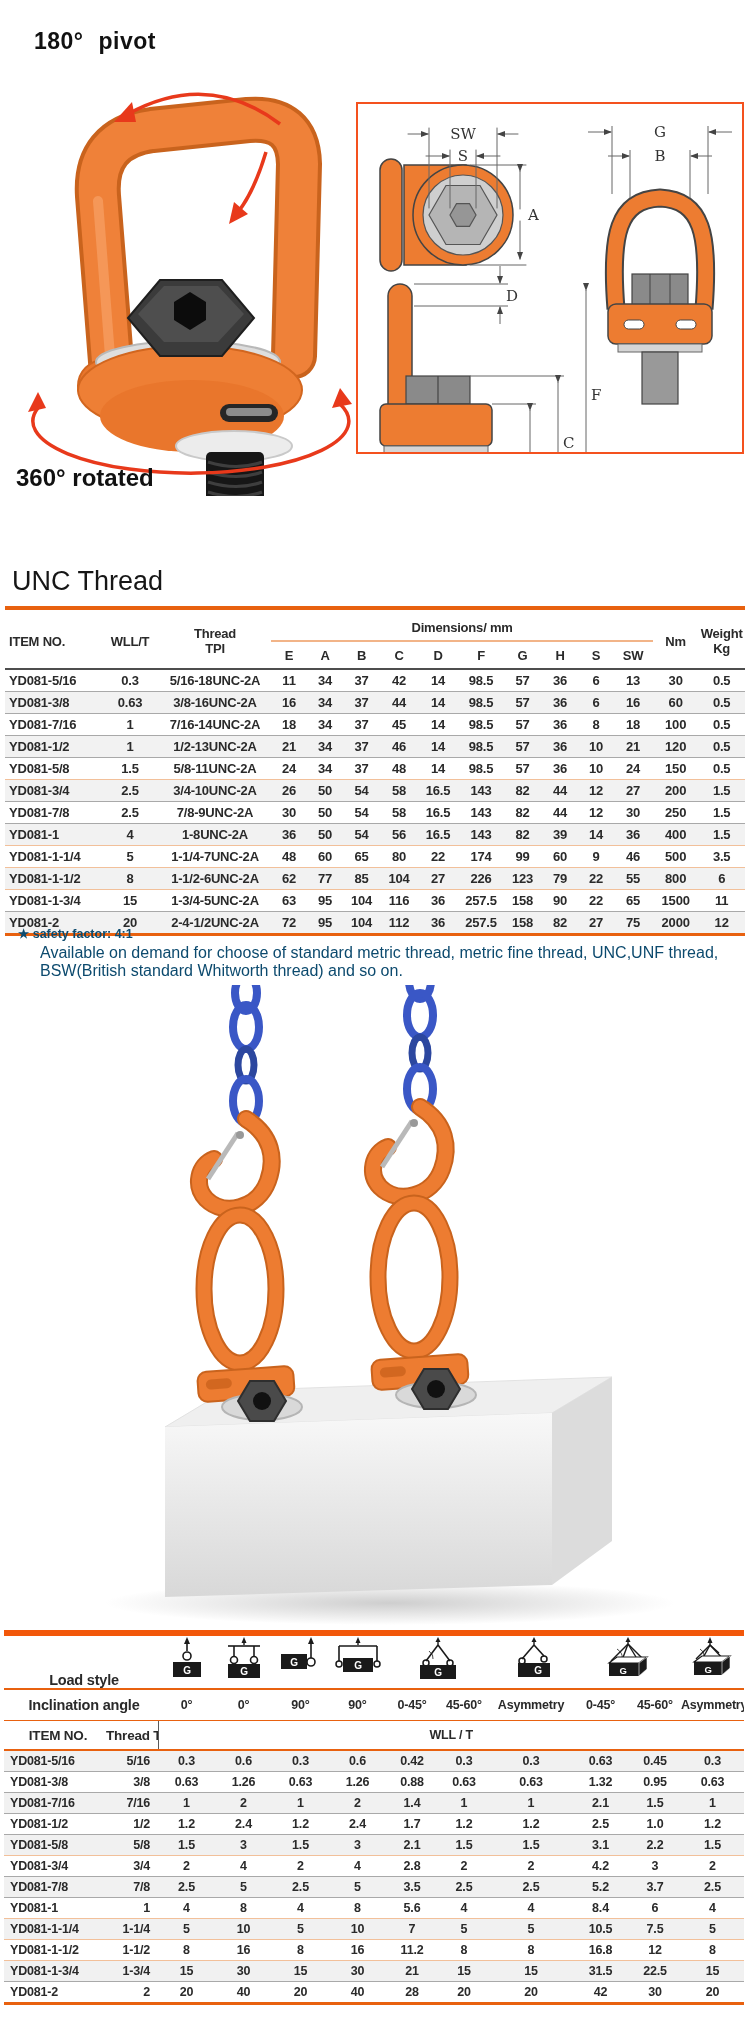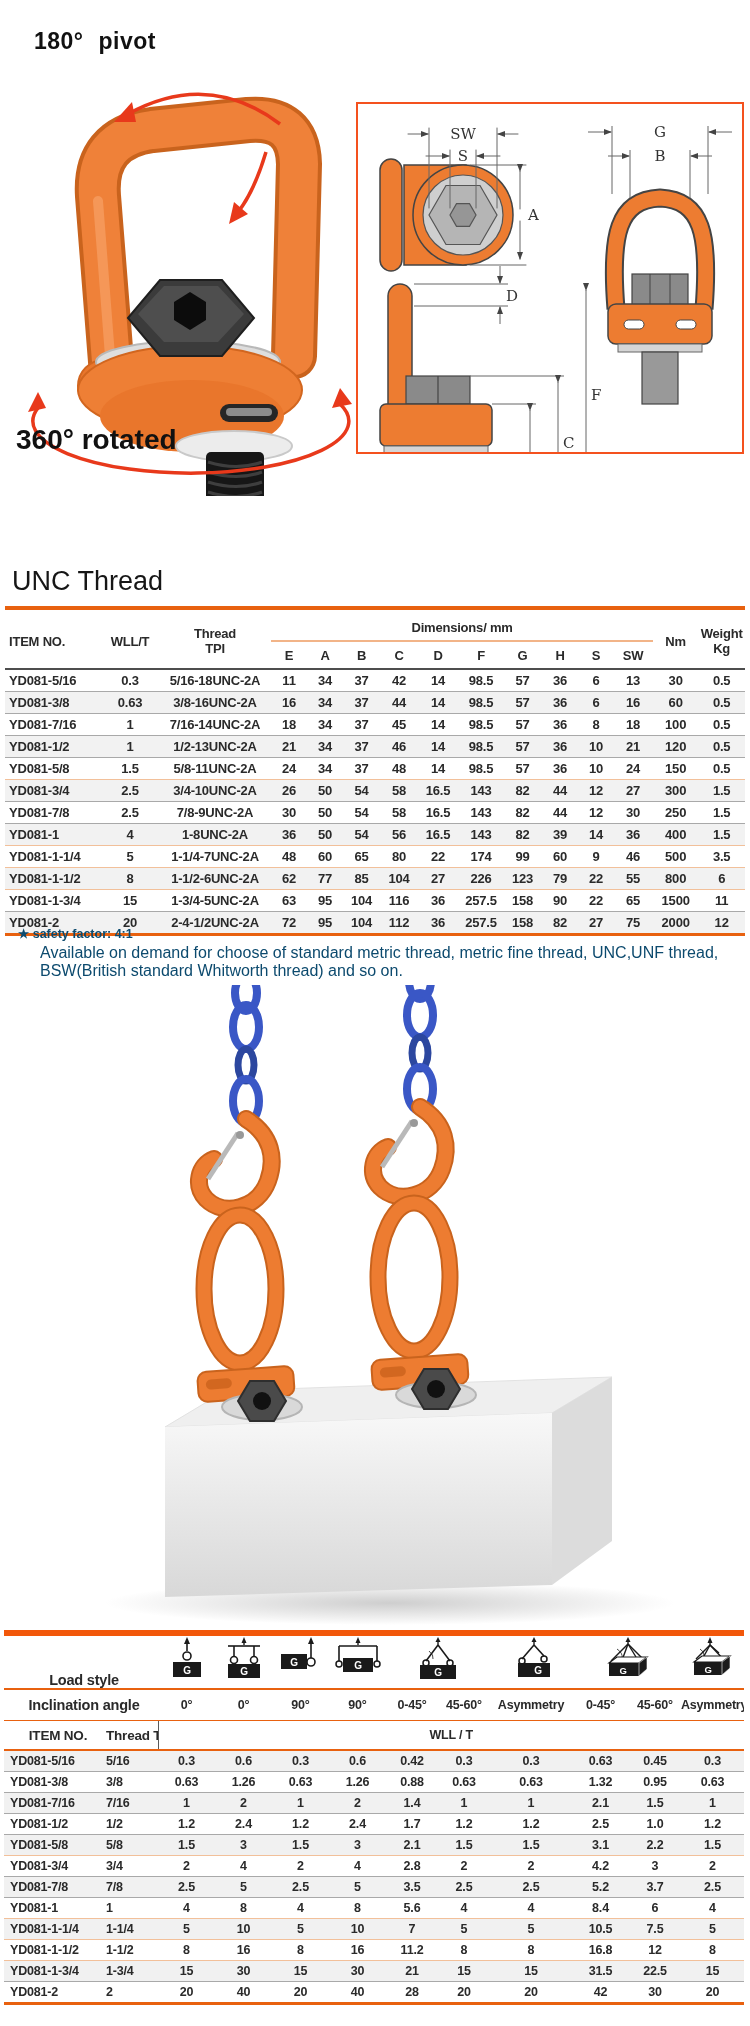--- a/index.html
+++ b/index.html
@@ -2,21 +2,21 @@
 <html><head>
 <meta charset="utf-8">
 <style>
   html,body{margin:0;padding:0;background:#fff;}
   body{width:750px;height:2026px;position:relative;overflow:hidden;
        font-family:"Liberation Sans",sans-serif;color:#232323;}
   .abs{position:absolute;}
 
   
   .pivot-label{left:34px;top:28px;font-size:23px;font-weight:700;color:#111;letter-spacing:.5px;word-spacing:8px;}
-  .rotated-label{left:16px;top:424px;font-size:28px;font-weight:700;color:#111;z-index:5;}
+  .rotated-label{left:16px;top:464px;font-size:24px;font-weight:700;color:#111;z-index:5;}
 
   .hero-svg{left:8px;top:56px;}
   .drawing-box{left:356px;top:102px;width:388px;height:352px;border:2px solid #F4511E;box-sizing:border-box;background:#fff;}
 
   
   .unc-title{left:12px;top:566px;font-size:27px;font-weight:400;color:#161616;}
   .unc-rule{left:5px;top:606px;width:740px;height:4px;background:#E8610F;}
   .unc-wrap{left:5px;top:614px;width:740px;}
   table{border-collapse:collapse;table-layout:fixed;width:740px;}
   th,td{padding:0;overflow:hidden;white-space:nowrap;}
@@ -42,21 +42,21 @@
   .load-table .row-label{text-align:left;padding-left:6px;font-size:14.5px;}
   .load-table tr.style-row td{height:52px;vertical-align:bottom;text-align:center;border-bottom:2.5px solid #E8610F;}
   .load-table tr.pieces-row td{height:26px;text-align:center;}
   .load-table tr.angle-row td{height:30px;text-align:center;border-bottom:1.5px solid #E8610F;}
   .load-table tr.wllhead-row td{height:28px;text-align:center;border-bottom:2px solid #E8610F;}
   .load-table tr.wllhead-row td.row-label{font-size:13.5px;}
   .load-table tr.wllhead-row td.thread-h{text-align:left;font-size:13.5px;}
   .load-table tr.wllhead-row td.wll-h{border-left:1.5px solid #5A5A5A;margin-top:37px;}
   .load-table tbody td{height:20px;text-align:center;border-bottom:1.5px solid #A9A9A9;}
   .load-table tbody td:first-child{text-align:left;padding-left:6px;}
-  .load-table tbody td:nth-child(2){text-align:left;padding-right:8px;}
+  .load-table tbody td:nth-child(2){text-align:right;padding-right:8px;}
   .load-table tbody tr:nth-child(odd){background:#F1F1F1;}
   .load-table tbody tr:nth-child(5) td,
   .load-table tbody tr:nth-child(8) td,
   .load-table tbody tr:nth-child(9) td,
   .load-table tbody tr:nth-child(10) td{border-bottom:1.5px solid #F2C09A;}
   .load-table tbody tr:nth-child(12) td{border-bottom:3px solid #E8610F;}
   .ls-icon{display:inline-block;margin-bottom:2px;}
 
   .dimtext{font-family:"DejaVu Serif",serif;font-size:15px;fill:#333;}
 </style>
@@ -329,21 +329,21 @@
           <td>26</td>
           <td>50</td>
           <td>54</td>
           <td>58</td>
           <td>16.5</td>
           <td>143</td>
           <td>82</td>
           <td>44</td>
           <td>12</td>
           <td>27</td>
-          <td>300</td>
+          <td>200</td>
           <td>1.5</td>
         </tr>
         <tr>
           <td>YD081-7/8</td>
           <td>2.5</td>
           <td>7/8-9UNC-2A</td>
           <td>30</td>
           <td>50</td>
           <td>54</td>
           <td>58</td>

